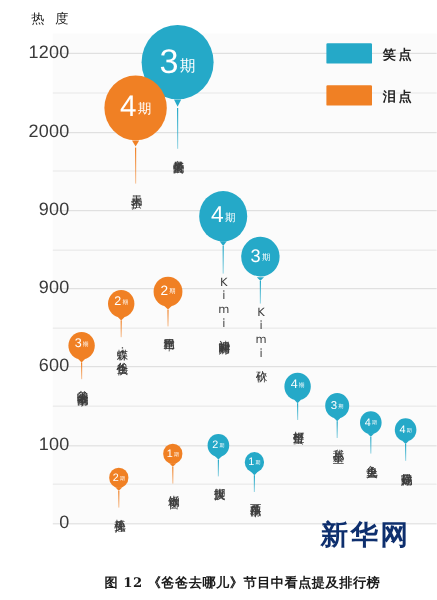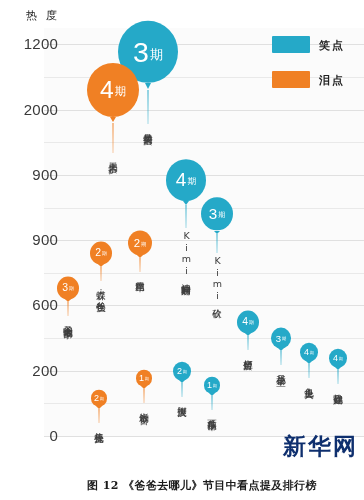--- a/index.html
+++ b/index.html
@@ -83,21 +83,21 @@
     font-size:9.5px;
     line-height:10px;
     color:#3c3c3c;
     letter-spacing:0.5px;
     white-space:nowrap;
     transform:translateX(-50%);
     font-family:"DejaVu Sans","Liberation Sans",sans-serif;
   }
   
   .watermark{
-    position:absolute;right:6px;top:434px;width:120px;text-align:right;
+    position:absolute;right:22px;top:434px;width:120px;text-align:right;
   }
   .wm-cn{
     font-size:23px;font-weight:bold;color:#0e2f6e;
     letter-spacing:2px;line-height:24px;
     font-family:"DejaVu Sans","Liberation Sans",sans-serif;
   }
   .wm-url{
     font-size:9px;color:#0e2f6e;letter-spacing:0.6px;margin-top:2px;
     font-family:"Liberation Serif",serif;font-weight:bold;
   }
@@ -132,21 +132,21 @@
       <div class="gridline major" style="top: 109.6px;"></div>
       <div class="gridline" style="top: 77px;"></div>
       <div class="gridline major" style="top: 44.3px;"></div>
     </div>
   <div id="yticks">
       <div class="ylabel" style="top: 39.3px;">1200</div>
       <div class="ylabel" style="top: 104.6px;">2000</div>
       <div class="ylabel" style="top: 169.9px;">900</div>
       <div class="ylabel" style="top: 235.2px;">900</div>
       <div class="ylabel" style="top: 300.4px;">600</div>
-      <div class="ylabel" style="top: 365.7px;">200</div>
+      <div class="ylabel" style="top: 365.7px;">100</div>
       <div class="ylabel" style="top: 431px;">0</div>
     </div>
 
   <div id="balloons">
       <div class="balloon" title="奥特曼的蛋" style="left: 148px; top: 52px; width: 60px; height: 62.4px; background: rgb(37, 169, 200); font-size: 28.5px;">
         <span class="num">3</span>
         <span class="qi">期</span>
       </div>
       <div class="knot" style="left: 148px; top: 83.2px; border-top: 6.6px solid rgb(37, 169, 200);"></div>
       <div class="string" style="left: 148px; top: 89.8px; height: 34.5px; background: linear-gradient(rgb(37, 169, 200), rgba(37, 169, 200, 0.4));"></div>

